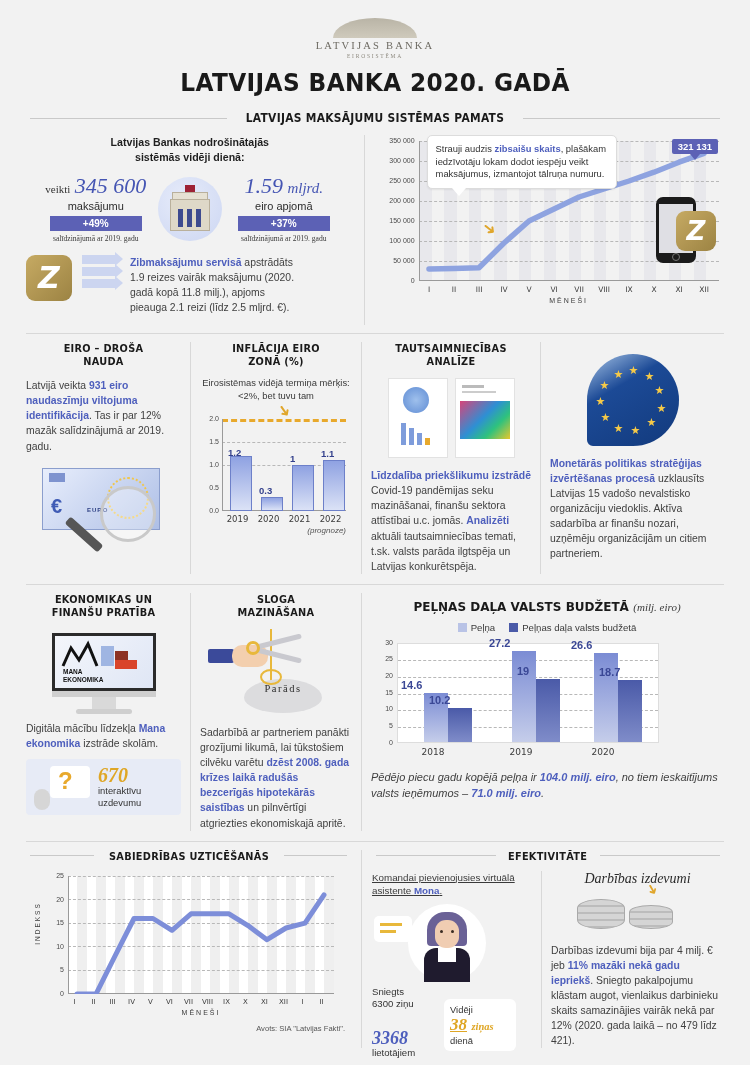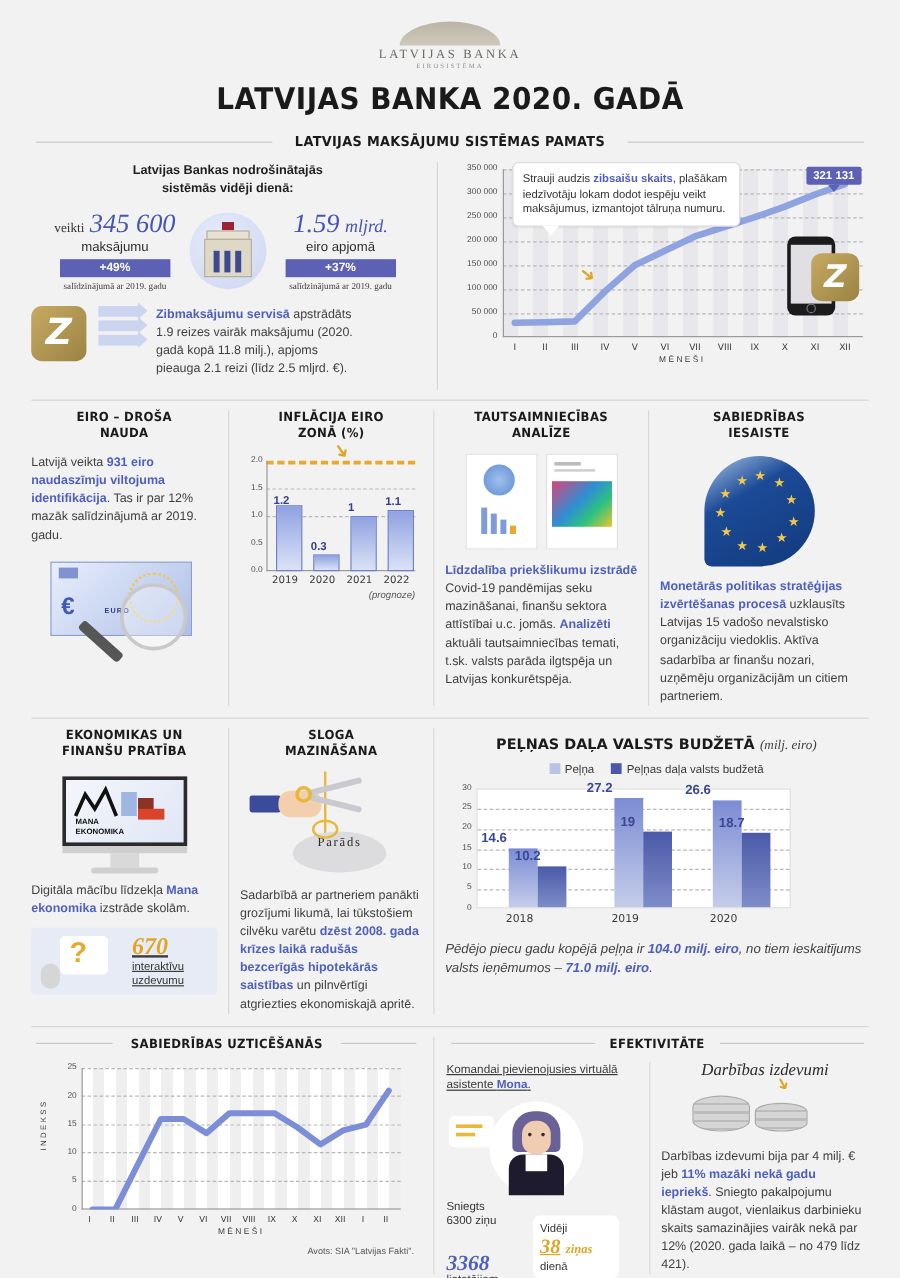--- a/index.html
+++ b/index.html
@@ -289,20 +289,21 @@
     </div>
 
     <div class="vline" style="margin:0 9px;"></div>
 
     <div style="width:152px;">
       <div class="sec-head two small">
         <span class="rule"></span>
         <span class="txt">INFLĀCIJA EIRO ZONĀ (%)</span>
         <span class="rule"></span>
       </div>
+      <div style="font-size:9.4px; line-height:1.35; text-align:center; margin-top:9px; color:#3a3a3a;">Eirosistēmas vidējā termiņa mērķis: &lt;2%, bet tuvu tam</div>
 
       <div class="chart" style="position:relative; height:120px; margin-top:16px;">
         <div style="position:absolute;left:22px;top:0;width:124px;height:92px;">
           <div class="gridline" style="top:46px;"></div>
           <div class="gridline" style="top:23px;"></div>
           <div style="position:absolute;left:0;top:0;right:0;border-top:3px dashed #e8a92c;"></div>
           <div style="position:absolute;left:0;top:0;bottom:0;width:1px;background:#9a9a9a;"></div>
           <div style="position:absolute;left:0;right:0;bottom:0;height:1px;background:#9a9a9a;"></div>
           <div class="infbar" style="left:8px; width:22px; height:55px;"></div>
           <div class="infbar" style="left:39px; width:22px; height:14px;"></div>
@@ -352,25 +353,20 @@
         </div>
       </div>
       <div class="body-txt" style="margin-top:10px;">
         <span class="blue">Līdzdalība priekšlikumu izstrādē</span><span> Covid-19 pandēmijas seku mazināšanai, finanšu sektora attīstībai u.c. jomās. </span><span class="blue">Analizēti</span><span> aktuāli tautsaimniecības temati, t.sk. valsts parāda ilgtspēja un Latvijas konkurētspēja.</span>
       </div>
     </div>
 
     <div class="vline" style="margin:0 9px;"></div>
 
     <div style="width:165px;">
-      <div class="sec-head two small">
-        <span class="rule"></span>
-        <span class="txt">SABIEDRĪBAS IESAISTE</span>
-        <span class="rule"></span>
-      </div>
       <div style="display:flex;justify-content:center;margin-top:12px;">
         <div class="euflag">
           <span class="star" style="left:42px;top:10px;">★</span>
           <span class="star" style="left:58px;top:16px;">★</span>
           <span class="star" style="left:68px;top:30px;">★</span>
           <span class="star" style="left:70px;top:48px;">★</span>
           <span class="star" style="left:60px;top:62px;">★</span>
           <span class="star" style="left:44px;top:70px;">★</span>
           <span class="star" style="left:27px;top:68px;">★</span>
           <span class="star" style="left:14px;top:57px;">★</span>
@@ -417,21 +413,21 @@
       <div class="body-txt">
         <span>Digitāla mācību līdzekļa </span><span class="blue">Mana ekonomika</span><span> izstrāde skolām.</span>
       </div>
 
       <div class="cardpanel" style="margin-top:8px;display:flex;align-items:center;height:56px;padding:0 6px;">
         <div style="position:relative;width:62px;height:48px;">
           <div style="position:absolute;left:18px;top:3px;width:40px;height:32px;background:#fff;border-radius:4px;"></div>
           <div style="position:absolute;left:26px;top:4px;font-size:24px;color:#e8a92c;font-weight:bold;">?</div>
           <div style="position:absolute;left:2px;top:26px;width:16px;height:21px;background:#d6d6d6;border-radius:8px;"></div>
         </div>
-        <div style="margin-left:16px;text-decoration:underline;">
+        <div style="margin-left:4px;">
           <div class="goldnum" style="font-size:20px;line-height:1;">670</div>
           <div style="font-size:9.4px;color:#333;line-height:1.25;">interaktīvu</div>
           <div style="font-size:9.4px;color:#333;line-height:1.25;">uzdevumu</div>
         </div>
       </div>
     </div>
 
     <div class="vline" style="margin:0 9px;"></div>
 
     <div style="width:152px;">

